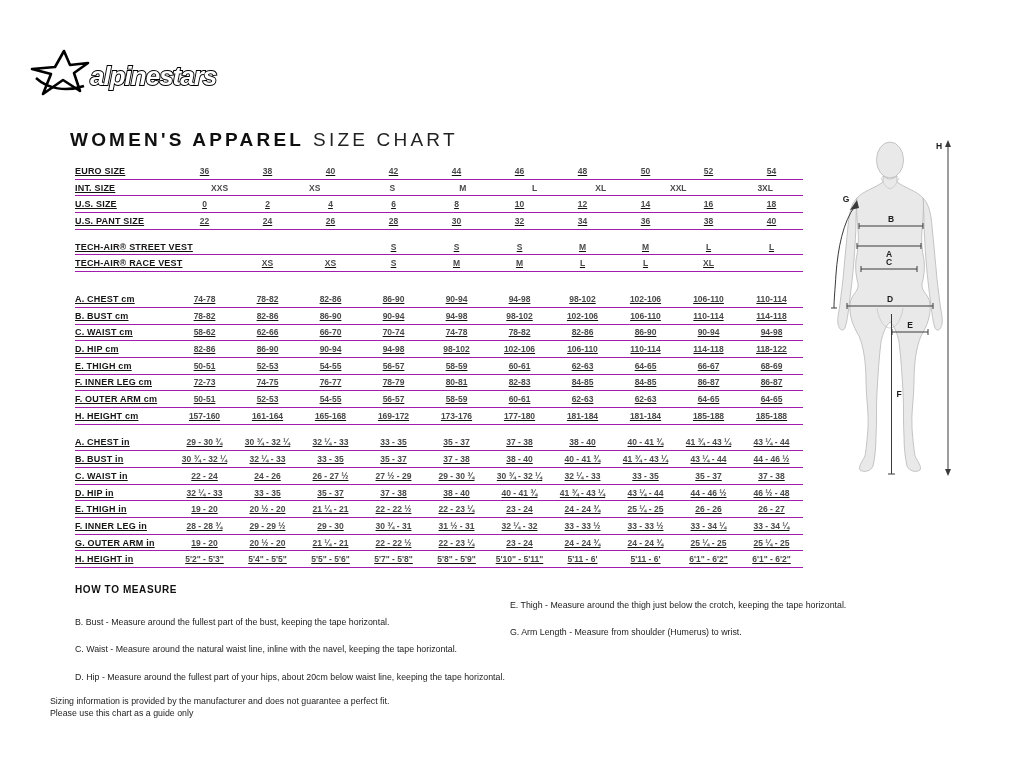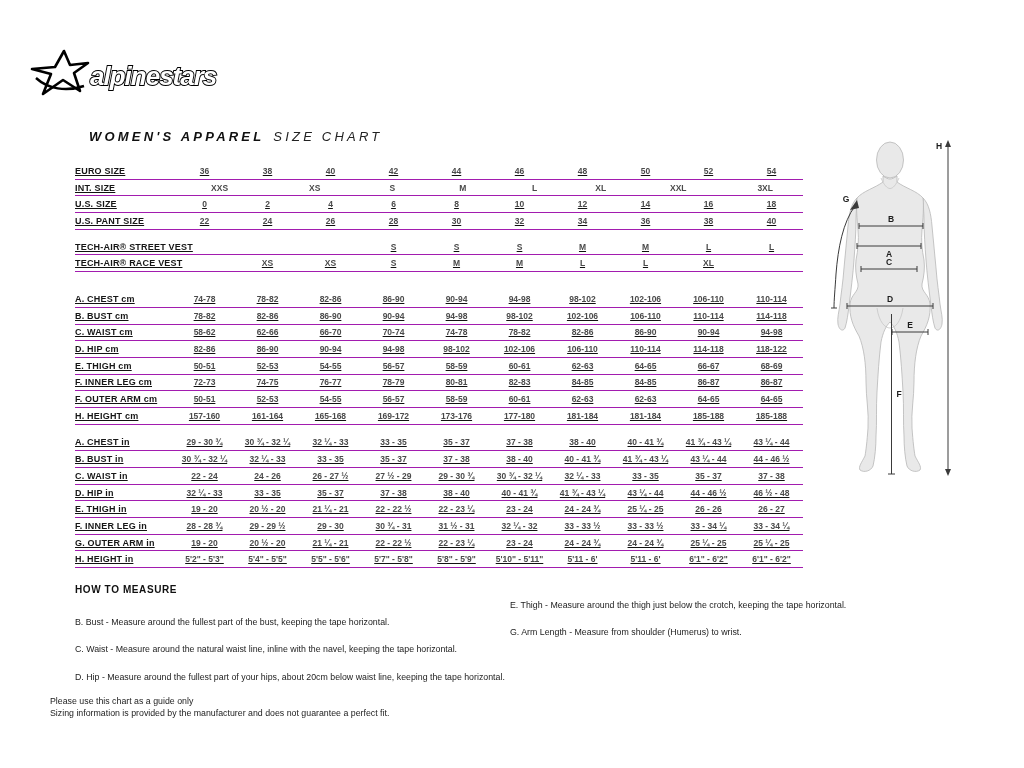--- a/index.html
+++ b/index.html
@@ -1,19 +1,19 @@
 <!DOCTYPE html>
 <html><head>
 <meta charset="utf-8">
 <style>
   html,body{margin:0;padding:0;}
   body{width:1024px;height:768px;background:#ffffff;position:relative;overflow:hidden;
        font-family:"Liberation Sans",sans-serif;color:#111;}
   .logo{position:absolute;left:30px;top:48px;}
-  .title{position:absolute;left:89px;top:129px;font-style:italic;font-size:13px;
+  .title{position:absolute;left:70px;top:129px;font-size:19px;
          letter-spacing:3.2px;white-space:nowrap;color:#101010;}
   .title .main{font-weight:700;}
   .title .sub{font-weight:400;margin-left:9px;color:#222;}
 
   .size-table{position:absolute;left:75px;top:163px;width:728px;}
   .trow{display:flex;align-items:center;height:15.7px;border-bottom:1px solid #a21caf;text-decoration:underline;}
   .tlabel{width:98px;flex:0 0 98px;font-size:9px;font-weight:700;letter-spacing:.2px;
           white-space:nowrap;color:#161616;}
   .tcells{flex:1;display:flex;position:relative;height:100%;align-items:center;}
   .tcell{flex:1;text-align:center;font-size:8.5px;font-weight:700;color:#4a4a4a;white-space:nowrap;}
@@ -462,15 +462,15 @@
     <p class="measure-item">B. Bust - Measure around the fullest part of the bust, keeping the tape horizontal.</p>
     <p class="measure-item">C. Waist - Measure around the natural waist line, inline with the navel, keeping the tape horizontal.</p>
     <p class="measure-item">D. Hip - Measure around the fullest part of your hips, about 20cm below waist line, keeping the tape horizontal.</p>
   </div>
 <div class="measure-right" id="measure-right">
     <p class="measure-item">E. Thigh - Measure around the thigh just below the crotch, keeping the tape horizontal.</p>
     <p class="measure-item">G. Arm Length - Measure from shoulder (Humerus) to wrist.</p>
   </div>
 
 <div class="footer">
+  <p>Sizing information is provided by the manufacturer and does not guarantee a perfect fit.</p>
   <p>Please use this chart as a guide only</p>
-  <p>Sizing information is provided by the manufacturer and does not guarantee a perfect fit.</p>
 </div>
 
 </body></html>

